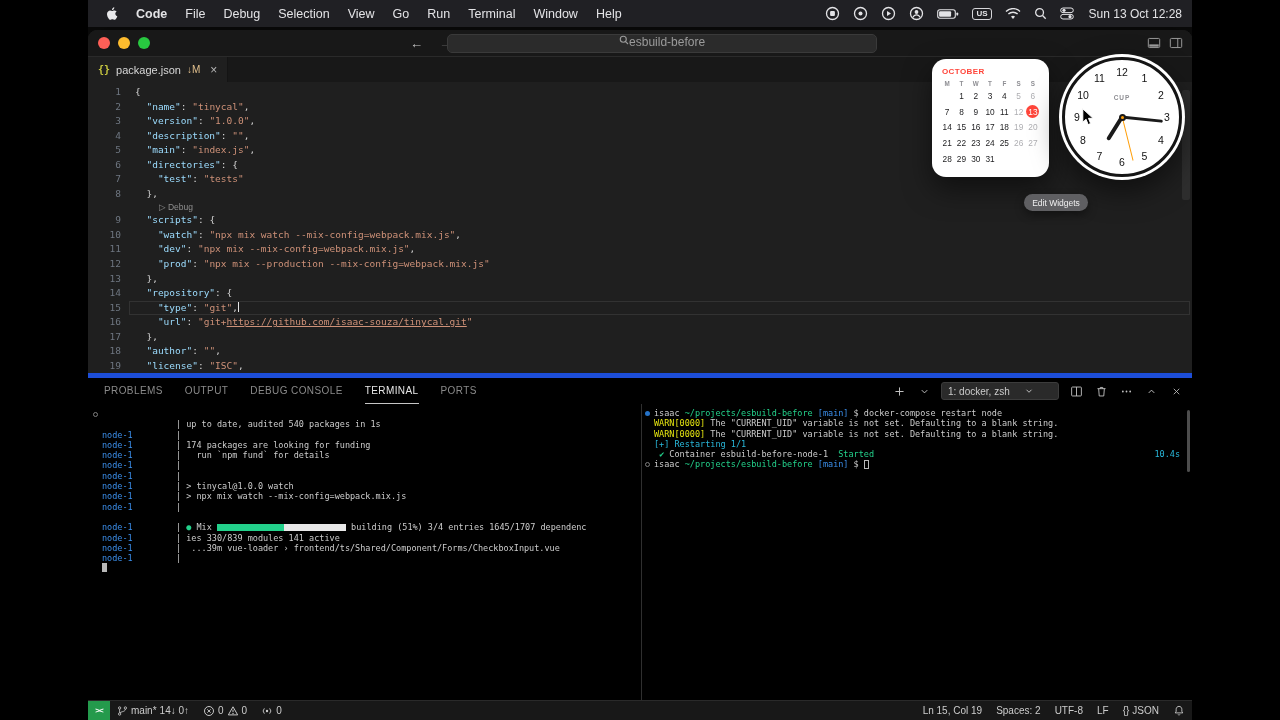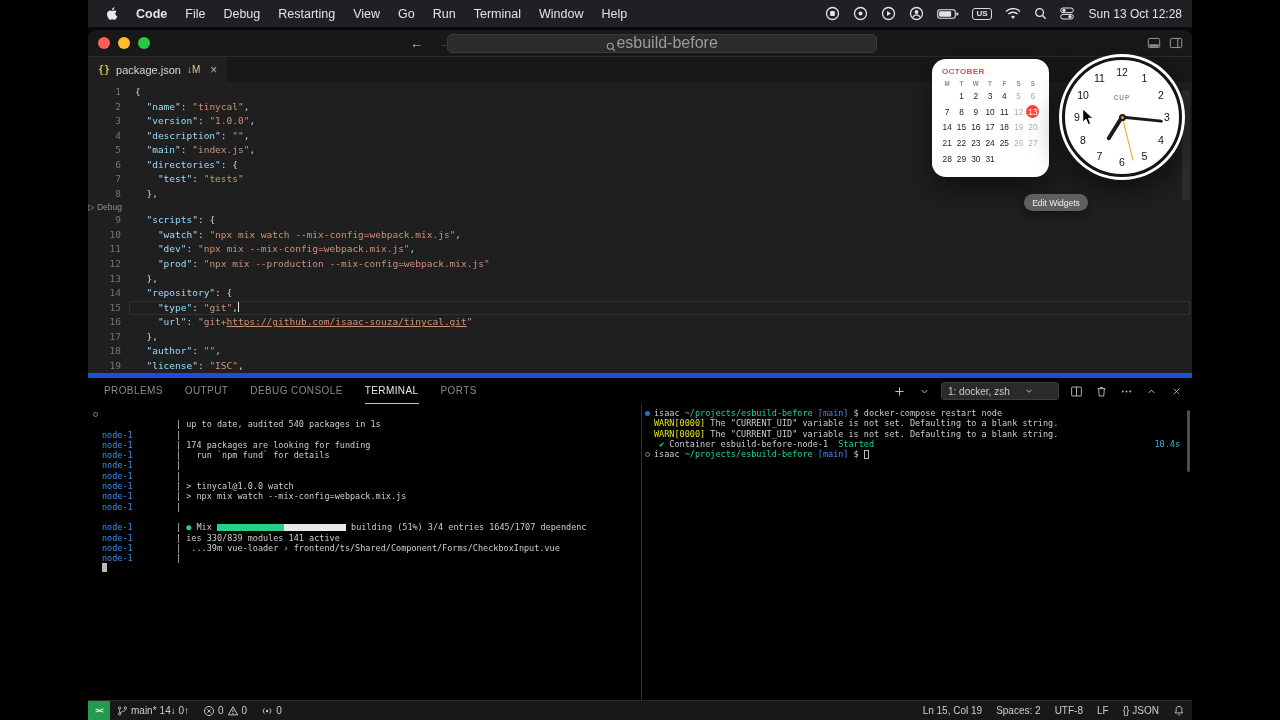--- a/index.html
+++ b/index.html
@@ -16,36 +16,36 @@
 .us-badge{border:1.2px solid #d6d6da;border-radius:3px;font-size:8px;font-weight:700;padding:1px 3px;line-height:1}
 .mb-clock{font-size:12px;white-space:nowrap;margin-left:2px}
 
 .vscode{position:absolute;left:0;top:30px;width:1104px;height:690px;background:#1f1f1f;border-radius:9px 9px 0 0;overflow:hidden;display:flex;flex-direction:column;box-shadow:0 18px 50px rgba(0,0,0,.65);z-index:1}
 .titlebar{height:27px;background:#181818;border-bottom:1px solid #2a2a2a;position:relative;display:flex;align-items:center;flex:0 0 auto}
 .traffic{display:flex;gap:8px;padding-left:10px}
 .tl{width:12px;height:12px;border-radius:50%}
 .tl.red{background:#ff5f57}.tl.yellow{background:#febc2e}.tl.green{background:#28c840}
 .nav{position:absolute;left:322px;display:flex;gap:16px;font-size:13px;color:#c9c9c9}
 .nav .dim{color:#5f5f5f}
-.searchbox{position:absolute;left:52%;top:4px;transform:translateX(-50%);width:430px;height:19px;background:#2b2b2b;border:1px solid #3a3a3a;border-radius:5px;display:flex;align-items:flex-end;justify-content:center;color:#9b9b9b;font-size:16px}
+.searchbox{position:absolute;left:52%;top:4px;transform:translateX(-50%);width:430px;height:19px;background:#2b2b2b;border:1px solid #3a3a3a;border-radius:5px;display:flex;align-items:flex-start;justify-content:center;color:#9b9b9b;font-size:12px}
 .tb-right{position:absolute;right:9px;display:flex;gap:8px;align-items:center}
 
 .tabbar{height:25px;background:#181818;display:flex;flex:0 0 auto}
 .tab{background:#1f1f1f;border-right:1px solid #141414;display:flex;align-items:center;gap:6px;padding:0 10px;font-size:11px;color:#d7d7d7}
 .json-icon{color:#cbcb41;font-size:10px;font-weight:700;font-family:"DejaVu Sans Mono",monospace}
 .tab-badge{color:#e2c08d;font-size:10px}
 .tab-close{color:#b5b5b5;font-size:12px;margin-left:4px}
 
 .editor{flex:1 1 auto;position:relative;font-family:"DejaVu Sans Mono",monospace;font-size:9.5px;color:#d4d4d4;overflow:hidden;padding-top:3px;background:#1f1f1f}
 .code-row{display:flex;height:14.55px;line-height:14.55px;position:relative;white-space:pre}
 .gutter{flex:0 0 33px;text-align:right;color:#6e7681}
 .code-content{padding-left:14px;white-space:pre}
 .tk-p{color:#d4d4d4}.tk-k{color:#9cdcfe}.tk-s{color:#ce9178}
 .tk-l{color:#ce9178;text-decoration:underline}
-.codelens{height:12px;line-height:12px;font-size:8.5px;color:#8f8f8f;font-family:"Liberation Sans",sans-serif}
+.codelens{height:12px;line-height:12px;font-size:8.5px;color:#8f8f8f;padding-left:71px;font-family:"Liberation Sans",sans-serif}
 .code-row.current::after{content:"";position:absolute;left:41px;right:2px;top:0;bottom:0;border:1px solid #323232;pointer-events:none}
 .caret{display:inline-block;width:1.2px;height:10px;background:#e6e6e6;vertical-align:-1px}
 .ed-scroll{position:absolute;right:2px;top:8px;width:8px;height:110px;background:rgba(140,140,140,.14);border-radius:2px}
 
 .panel{flex:0 0 327px;background:#000000;border-top:5px solid #1d4ed8;display:flex;flex-direction:column}
 .panel-header{height:26px;display:flex;align-items:center;padding:0 8px 0 16px;flex:0 0 auto}
 .ptabs{display:flex;height:100%}
 .ptab{font-size:10px;letter-spacing:.4px;color:#8a8a8a;margin-right:22px;display:flex;align-items:center;border-bottom:1px solid transparent;height:100%}
 .ptab.active{color:#e7e7e7;border-bottom-color:#c6c6c6}
 .panel-actions{margin-left:auto;display:flex;align-items:center;gap:9px}
@@ -103,21 +103,21 @@
     <span class="apple">
       <svg width="13" height="15" viewBox="0 0 13 15">
           <path fill="#e8e8ea" d="M9.3 7.9c0-1.5 1.2-2.2 1.3-2.3-.7-1-1.8-1.2-2.2-1.2-.9-.1-1.8.5-2.3.5-.5 0-1.2-.5-2-.5C2.9 4.4 1 5.6 1 8c0 1.5.6 3 1.3 4 .6.9 1.2 1.9 2 1.8.8 0 1.1-.5 2.1-.5s1.2.5 2.1.5c.9 0 1.4-.9 2-1.8.4-.6.6-1.2.8-1.8-1.6-.6-2-2.3-2-2.3z"></path>
           <path fill="#e8e8ea" d="M7.7 3.2c.4-.5.7-1.2.6-1.9-.6 0-1.3.4-1.7.9-.4.4-.7 1.1-.6 1.8.7.1 1.3-.3 1.7-.8z"></path>
         </svg>
     </span>
     <div class="menus" style="display:flex">
         <span class="menu-item first">Code</span>
         <span class="menu-item">File</span>
         <span class="menu-item">Debug</span>
-        <span class="menu-item">Restarting</span>
+        <span class="menu-item">Selection</span>
         <span class="menu-item">View</span>
         <span class="menu-item">Go</span>
         <span class="menu-item">Run</span>
         <span class="menu-item">Terminal</span>
         <span class="menu-item">Window</span>
         <span class="menu-item">Help</span>
       </div>
     <div class="mb-status">
       <span class="mb-icon">
           <svg width="15" height="15" viewBox="0 0 15 15">
@@ -321,20 +321,21 @@
             <div class="trow"><span class="prefix tk-node">node-1</span><span class="tk-t">|</span><span class="tk-t">  ...39m vue-loader › frontend/ts/Shared/Component/Forms/CheckboxInput.vue</span></div>
             <div class="trow"><span class="prefix tk-node">node-1</span><span class="tk-t">|</span></div>
             <div class="trow"><span class="cursor-block"></span></div>
           </div>
         <div class="term-divider"></div>
         <div class="term-right">
           <div class="term-scroll"></div>
         <div class="trow"><span class="dec blue"></span><span class="tk-t">isaac </span><span class="tk-grn">~/projects/esbuild-before </span><span class="tk-blu">[main]</span><span class="tk-t"> $ </span><span class="tk-t">docker-compose restart node</span></div>
             <div class="trow"><span class="tk-yel">WARN[0000]</span><span class="tk-t"> The "CURRENT_UID" variable is not set. Defaulting to a blank string.</span></div>
             <div class="trow"><span class="tk-yel">WARN[0000]</span><span class="tk-t"> The "CURRENT_UID" variable is not set. Defaulting to a blank string.</span></div>
+            <div class="trow"><span class="tk-cyn">[+] Restarting 1/1</span></div>
             <div class="trow"><span class="tk-t"> </span><span class="tk-grn">✔</span><span class="tk-t"> Container esbuild-before-node-1  </span><span class="tk-grn">Started</span><span class="trow-right tk-cyn">10.4s</span></div>
             <div class="trow"><span class="dec gray"></span><span class="tk-t">isaac </span><span class="tk-grn">~/projects/esbuild-before </span><span class="tk-blu">[main]</span><span class="tk-t"> $ </span><span class="cursor-hollow"></span></div>
           </div>
       </div>
     </div>
 
     <div class="statusbar">
       <div class="sb-remote">
           <span>&gt;&lt;</span>
         </div>

